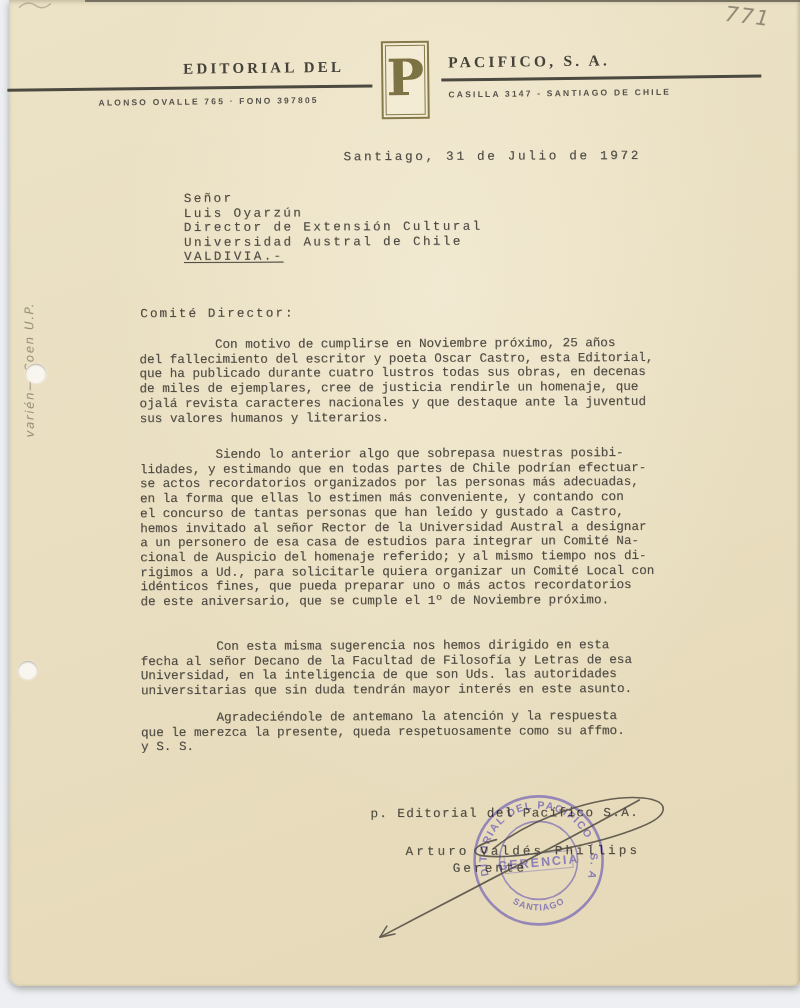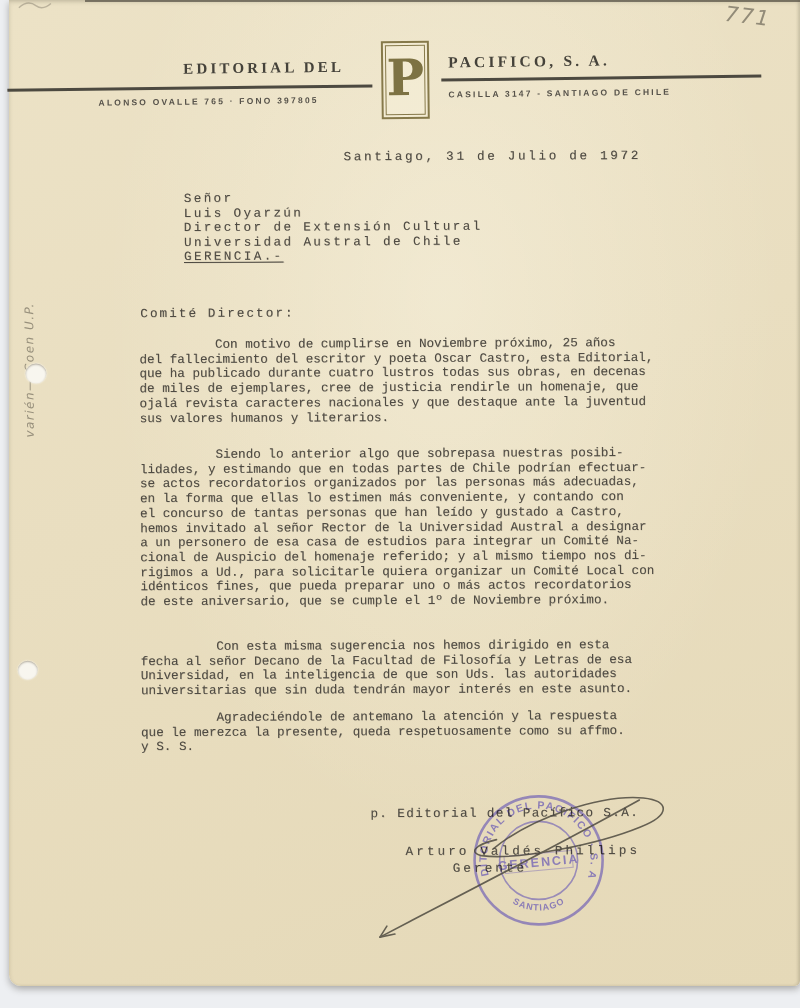--- a/index.html
+++ b/index.html
@@ -86,21 +86,21 @@
       <div class="lh-rule lh-rule-right"></div>
       <div class="lh-sub lh-sub-left">ALONSO OVALLE 765 · FONO 397805</div>
       <div class="lh-sub lh-sub-right">CASILLA 3147 - SANTIAGO DE CHILE</div>
     </div>
 
     <div class="type dateline">Santiago, 31 de Julio de 1972</div>
     <div class="type recipient">Señor
 Luis Oyarzún
 Director de Extensión Cultural
 Universidad Austral de Chile</div>
-    <div class="type recipient-city">GERENCIA.-</div>
+    <div class="type recipient-city">VALDIVIA.-</div>
     <div class="type salutation">Comité Director:</div>
     <div class="type p1">          Con motivo de cumplirse en Noviembre próximo, 25 años
 del fallecimiento del escritor y poeta Oscar Castro, esta Editorial,
 que ha publicado durante cuatro lustros todas sus obras, en decenas
 de miles de ejemplares, cree de justicia rendirle un homenaje, que
 ojalá revista caracteres nacionales y que destaque ante la juventud
 sus valores humanos y literarios.</div>
     <div class="type p2">          Siendo lo anterior algo que sobrepasa nuestras posibi-
 lidades, y estimando que en todas partes de Chile podrían efectuar-
 se actos recordatorios organizados por las personas más adecuadas,

